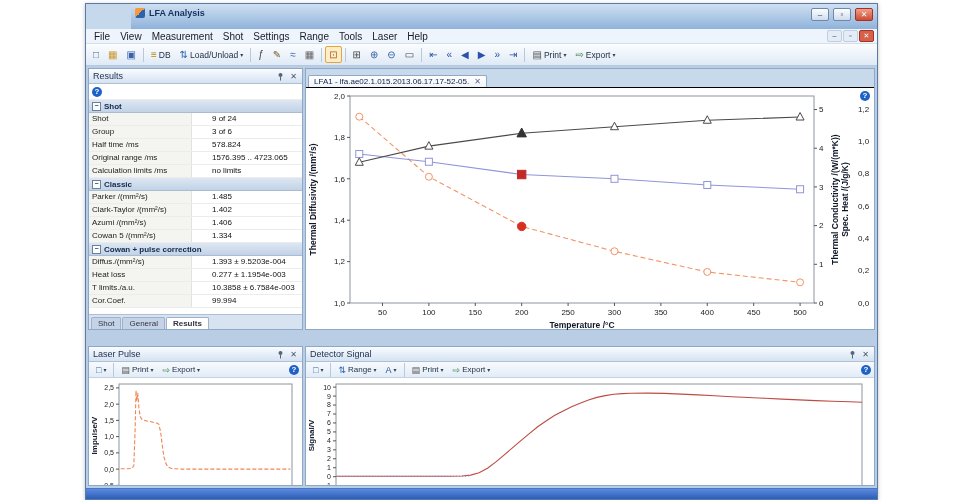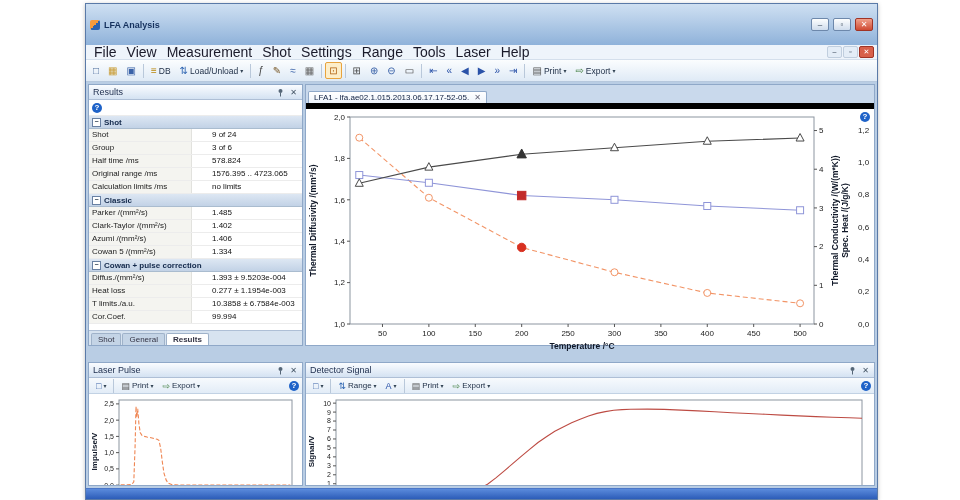--- a/index.html
+++ b/index.html
@@ -1,29 +1,29 @@
 <!DOCTYPE html>
 <html><head>
 <meta charset="utf-8">
 <style>
   html,body{margin:0;padding:0;background:#fff;font-family:"Liberation Sans",sans-serif;}
   .page{position:relative;width:960px;height:500px;background:#fff;overflow:hidden;}
   .window{position:absolute;left:85px;top:3px;width:791px;height:495px;border:1px solid #5a7aa8;
           background:#c6d8ec;display:flex;flex-direction:column;box-shadow:0 1px 4px rgba(0,0,0,.25);overflow:hidden;}
   
-  .titlebar{height:17px;background:linear-gradient(#cfe0f2,#8fb2da);display:flex;align-items:center;padding:12px 4px;gap:4px;flex:none;}
+  .titlebar{height:17px;background:linear-gradient(#cfe0f2,#8fb2da);display:flex;padding:4px 4px;gap:4px;flex:none;margin-left:45px;}
   .app-icon{width:10px;height:10px;border-radius:2px;background:linear-gradient(135deg,#f59a3c 0 50%,#2a62b0 50% 100%);flex:none;}
   .tb-title{font-size:9px;font-weight:bold;color:#15315e;}
   .spacer{flex:1;}
   .wc{width:16px;height:11px;font-size:8px;line-height:11px;text-align:center;border:1px solid #6d88ab;border-radius:2px;
       background:linear-gradient(#fdfefe,#cfdcec);color:#234;}
   .wc.close{background:linear-gradient(#f0a08a,#cf4a32);color:#fff;border-color:#a03325;}
   
   .menubar{height:14px;background:#eef4fb;border-bottom:1px solid #d4dfec;display:flex;align-items:center;padding:0 3px;flex:none;}
-  .menu-item{font-size:14px;color:#1a1a2a;padding:0 5px;}
+  .menu-item{font-size:10px;color:#1a1a2a;padding:0 5px;}
   .mdi-ic{width:13px;height:10px;font-size:7px;line-height:10px;text-align:center;color:#345;border:1px solid #c0cede;border-radius:2px;background:#e4edf7;margin-left:1px;}
   .mdi-ic.red{background:#d8604a;color:#fff;border-color:#a03325;}
   
   .toolbar{height:21px;background:linear-gradient(#fbfdfe,#dfeaf6);border-bottom:1px solid #b6c8dd;display:flex;align-items:center;padding:0 3px;gap:1px;flex:none;}
   .tb-btn{height:17px;display:flex;align-items:center;gap:2px;padding:0 3px;border:1px solid transparent;border-radius:2px;font-size:8.5px;color:#1c2c44;background:transparent;}
   .tb-btn.active{border-color:#e8a33d;background:#fdeec9;}
   .tb-ico{font-size:10px;line-height:10px;}
   .tb-caret{font-size:6px;color:#345;}
   .tb-sep{width:1px;height:14px;background:#b9c8da;margin:0 2px;}
   
@@ -42,21 +42,21 @@
   .results-table{flex:1;overflow:hidden;font-size:8px;}
   .sec-header{height:12px;background:linear-gradient(#dde7f3,#c2d2e6);border-bottom:1px solid #aabccf;display:flex;align-items:center;gap:3px;padding:0 3px;font-weight:bold;color:#13294b;}
   .collapse-box{width:7px;height:7px;border:1px solid #6880a2;background:#fff;font-size:7px;line-height:5px;text-align:center;color:#345;flex:none;}
   .rrow{height:12px;display:flex;border-bottom:1px solid #ececec;}
   .rl{width:96px;flex:none;padding:0 3px;background:#f4f4f0;border-right:1px solid #e2e2de;color:#222;overflow:hidden;white-space:nowrap;line-height:12px;}
   .rv{flex:1;padding:0 20px;line-height:12px;color:#111;white-space:nowrap;overflow:hidden;}
   .results-tabs{height:14px;flex:none;background:#d7e3f0;border-top:1px solid #aebfd6;display:flex;align-items:flex-end;padding:0 2px;gap:1px;}
   .rtab{font-size:8px;padding:1px 6px;border:1px solid #9fb2c9;border-bottom:none;background:#c4d4e6;color:#334;border-radius:2px 2px 0 0;}
   .rtab.active{background:#fff;font-weight:bold;}
   
-  .doc-tabbar{height:16px;flex:none;background:#c9d9ec;display:flex;align-items:flex-end;padding:2px 2px 0;gap:2px;border-bottom:6px solid #000000;}
+  .doc-tabbar{height:16px;flex:none;background:#c9d9ec;display:flex;align-items:flex-end;padding:2px 2px 0;gap:2px;border-bottom:1px solid #000000;}
   .doc-tab{display:flex;align-items:center;gap:5px;background:linear-gradient(#ffffff,#eef4fb);border:1px solid #8fa8c8;border-bottom:none;border-radius:2px 2px 0 0;font-size:8px;padding:1px 5px;color:#102040;}
   .tab-close{color:#667;font-size:8px;}
   .chart-holder{flex:1;position:relative;min-height:0;}
   .help-corner{position:absolute;top:3px;right:4px;}
   
   .mini-toolbar{height:15px;flex:none;background:linear-gradient(#f7fafd,#e2ecf7);border-bottom:1px solid #c2d2e4;display:flex;align-items:center;padding:0 3px;gap:1px;}
   .mini-toolbar .tb-btn{height:13px;font-size:8px;}
   .mini-toolbar .tb-ico{font-size:9px;}
   .mt-spacer{flex:1;}
   svg.chart{display:block;}

